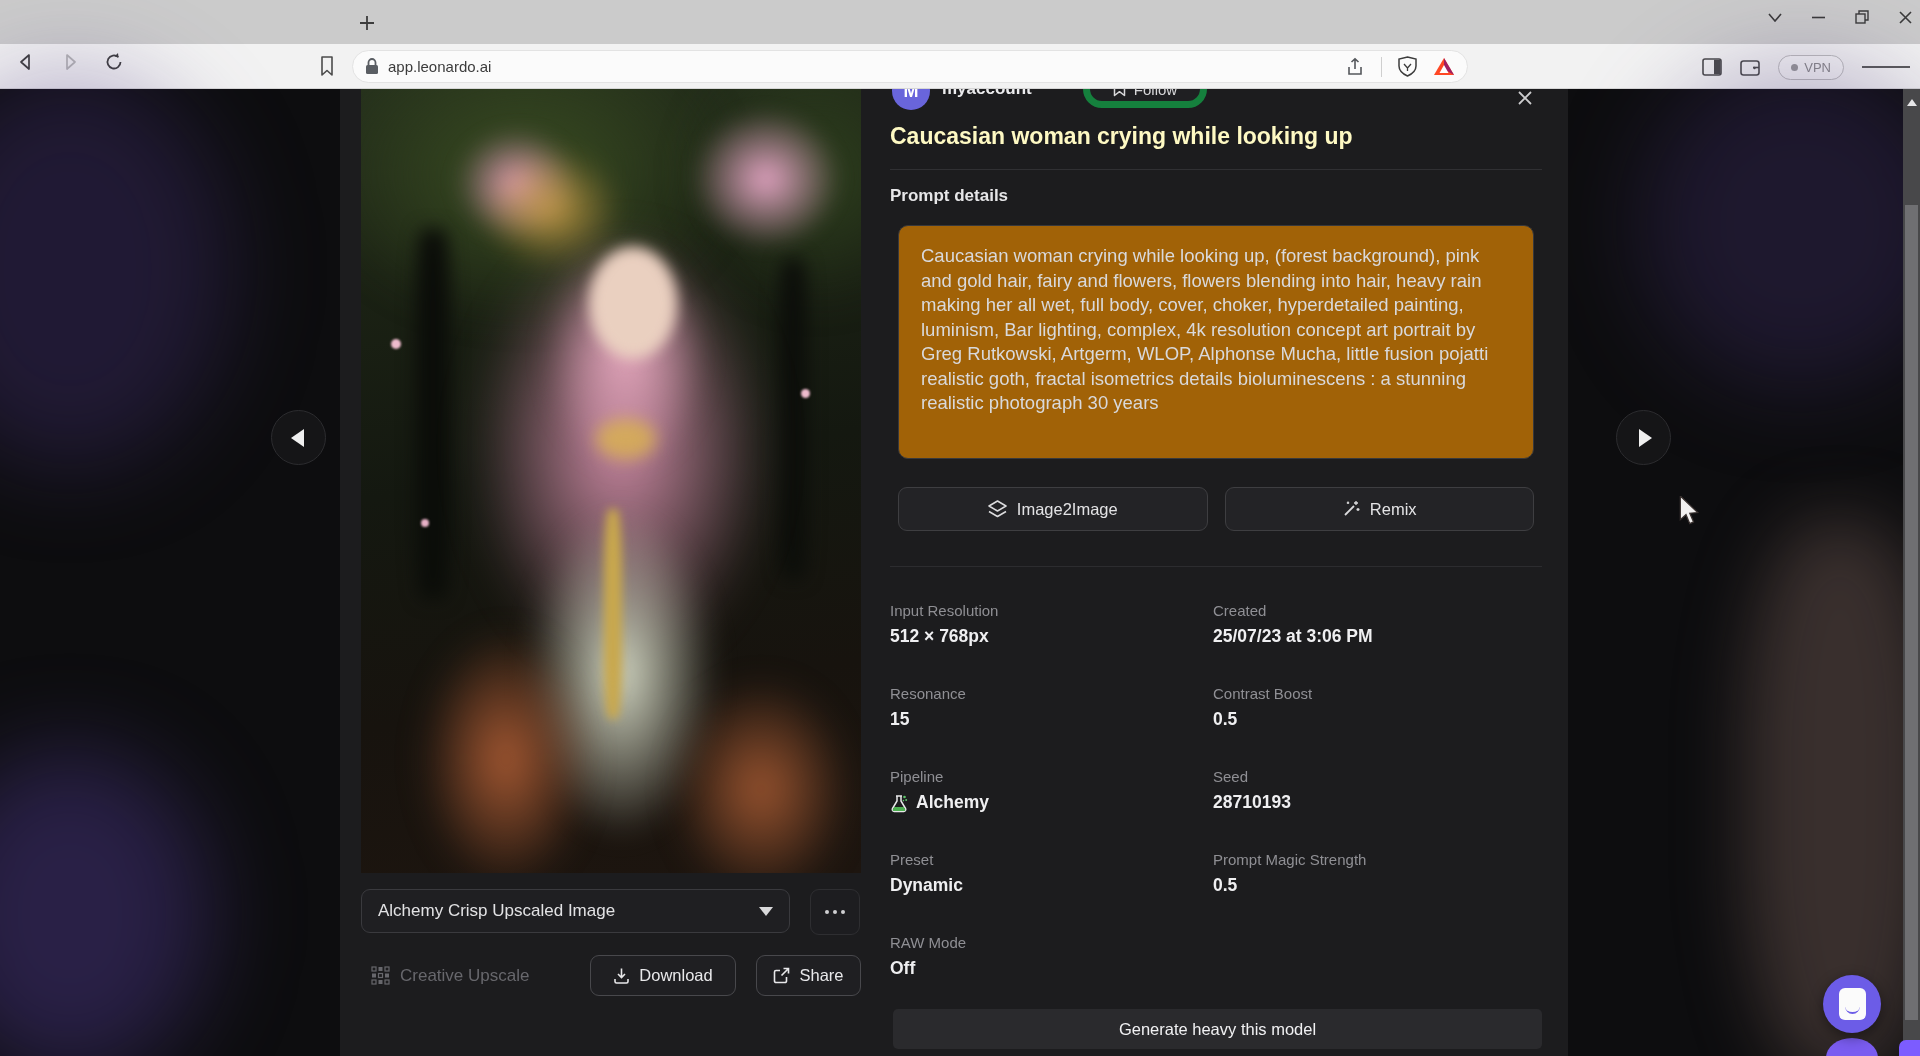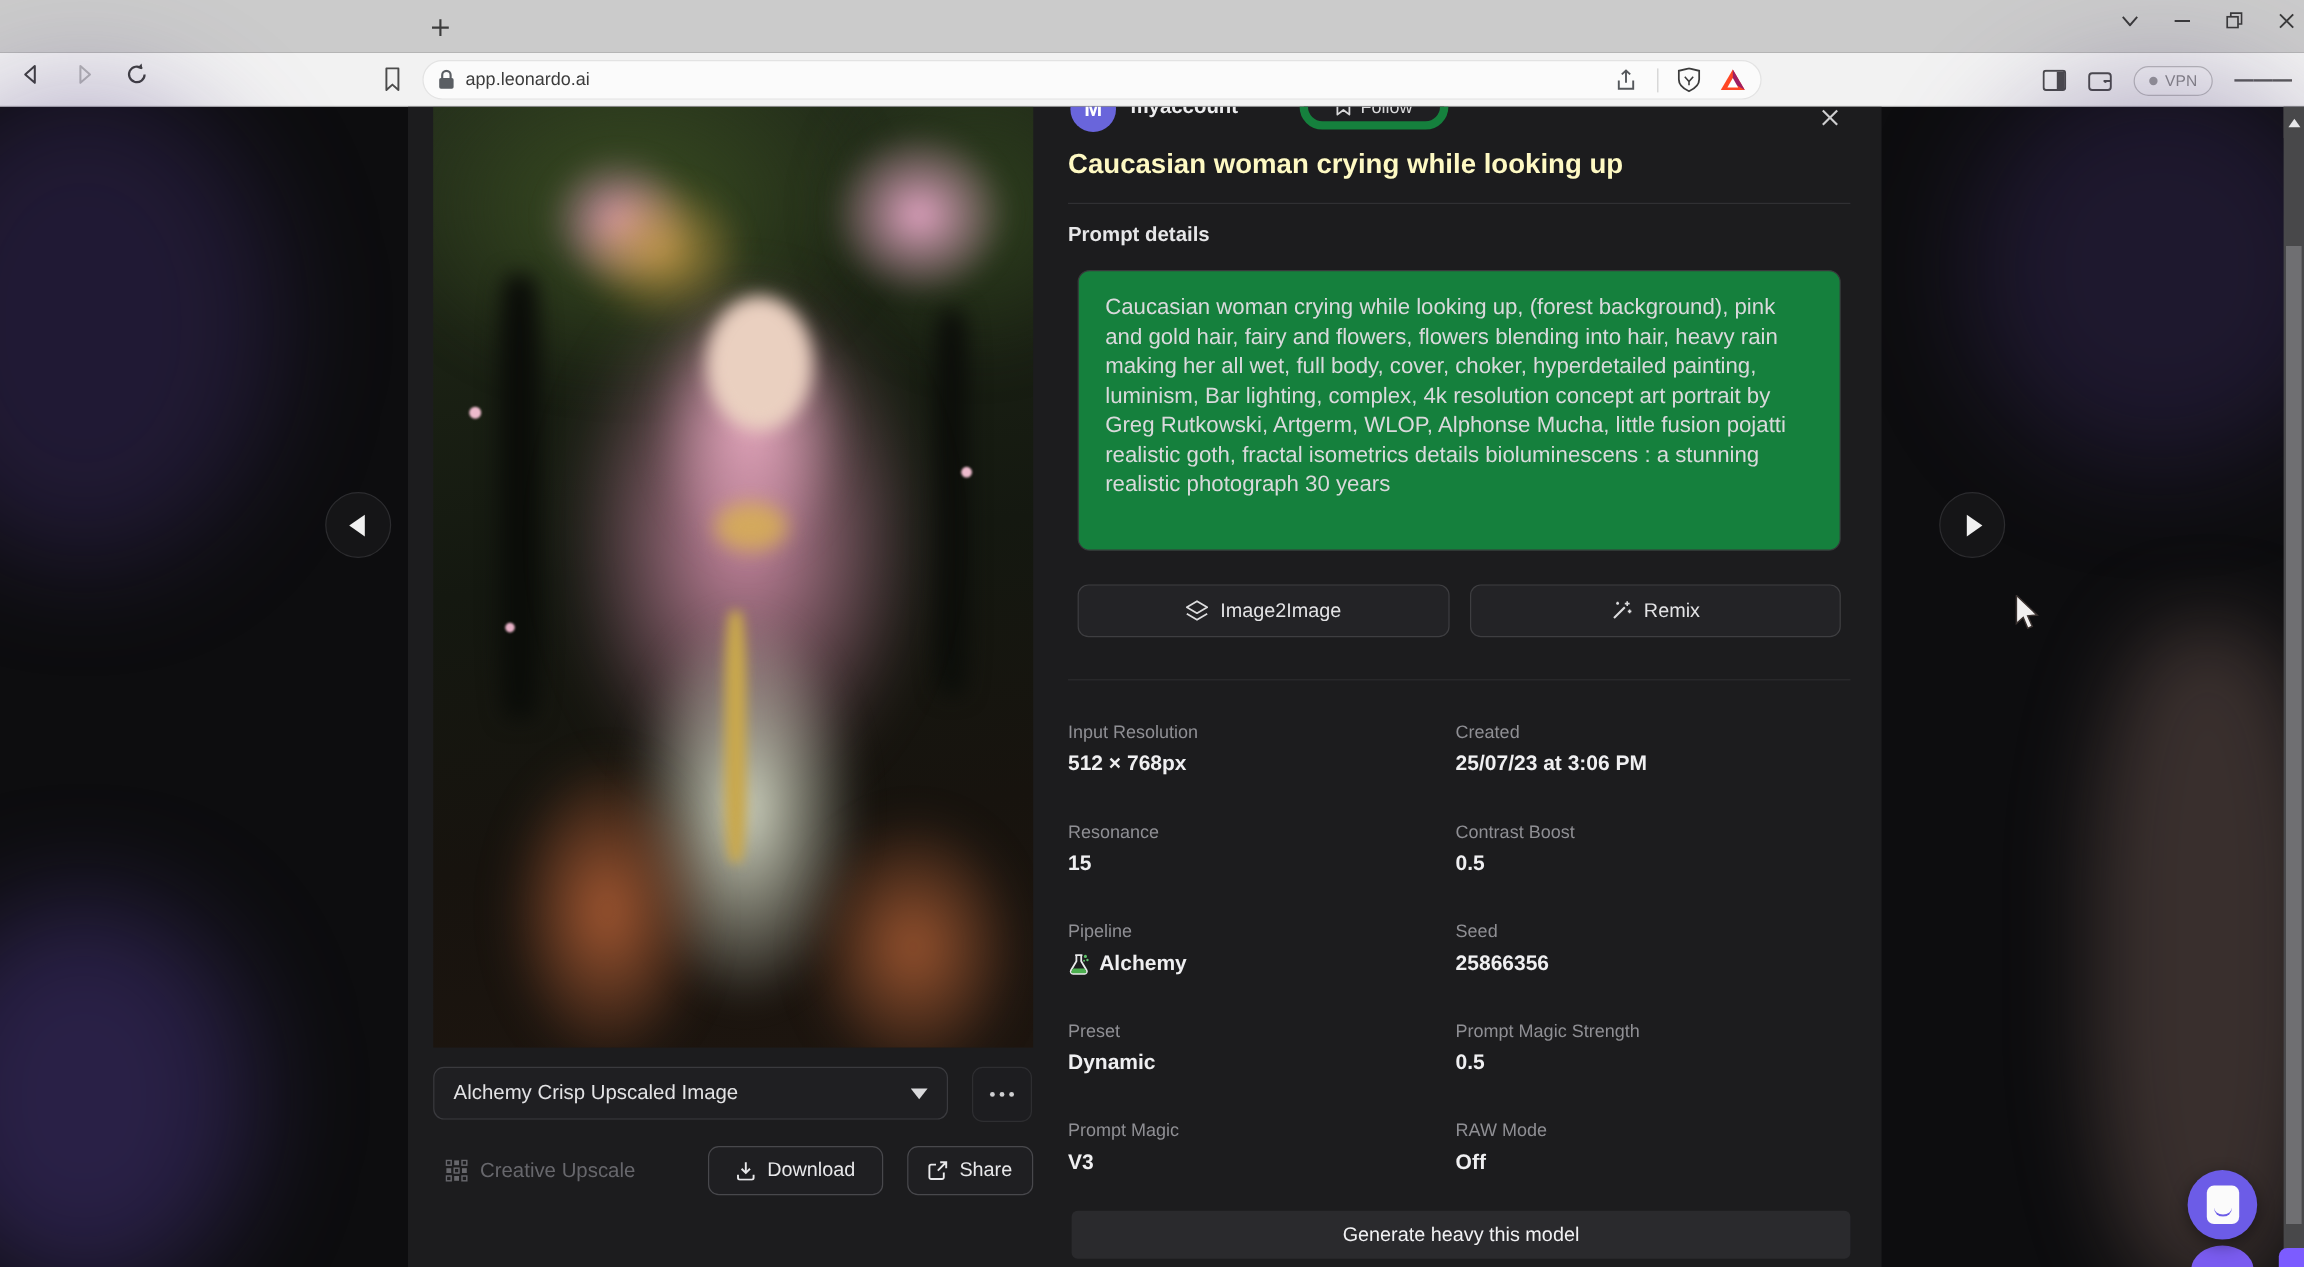--- a/index.html
+++ b/index.html
@@ -30,21 +30,21 @@
   .modal{position:absolute;left:340px;top:89px;width:1228px;height:967px;background:#1c1c1e;overflow:hidden;}
   .artwork{position:absolute;left:21px;top:0;width:500px;height:784px;overflow:hidden;background:linear-gradient(172deg,#25301c 0%,#1b2214 22%,#141810 48%,#17130e 75%,#1d150f 100%);}
   .blob{position:absolute;border-radius:50%;}
   .avatar{position:absolute;left:552px;top:-17px;width:38px;height:38px;border-radius:50%;background:#6965db;color:#fff;font-weight:bold;font-size:18px;display:flex;align-items:center;justify-content:center;}
   .author{position:absolute;left:602px;top:-10px;font-size:17px;font-weight:bold;color:#ececee;}
   .follow{position:absolute;left:743px;top:-19px;width:124px;height:38px;border:7px solid #15803d;border-radius:19px;background:#1f1f22;color:#d8d8da;font-size:15px;display:flex;align-items:center;justify-content:center;gap:8px;box-sizing:border-box;}
   .modal-close{position:absolute;left:1172px;top:-4px;width:26px;height:26px;}
   .m-title{position:absolute;left:550px;top:34px;width:660px;font-size:23px;font-weight:bold;color:#fef9c3;}
   .div1{position:absolute;left:550px;top:80px;width:652px;height:1px;background:#303033;}
   .p-head{position:absolute;left:550px;top:97px;font-size:17px;font-weight:bold;color:#e6e6e8;}
-  .p-box{position:absolute;left:558px;top:136px;width:636px;height:234px;background:#15803d;border:1px solid #38383b;border-radius:10px;box-sizing:border-box;padding:18px 22px;}
+  .p-box{position:absolute;left:558px;top:136px;width:636px;height:234px;background:#a16207;border:1px solid #38383b;border-radius:10px;box-sizing:border-box;padding:18px 22px;}
   .p-text{font-size:18.5px;line-height:24.5px;color:#d9d9db;}
   .act-row{position:absolute;left:558px;top:398px;width:636px;display:flex;gap:17px;}
   .act-btn{flex:1;height:44px;background:#232326;border:1px solid #3e3e41;border-radius:9px;color:#e3e3e5;font-size:16.5px;display:flex;align-items:center;justify-content:center;gap:10px;}
   .div2{position:absolute;left:550px;top:477px;width:652px;height:1px;background:#2c2c2f;}
   .details{position:absolute;left:550px;top:505px;width:660px;display:grid;grid-template-columns:323px 330px;}
   .cell{height:83px;padding-top:8px;box-sizing:border-box;}
   .d-label{font-size:15px;color:#8f8f94;margin-bottom:7px;}
   .d-value{font-size:17.5px;font-weight:bold;color:#efeff1;display:flex;align-items:center;gap:8px;}
   .gen-btn{position:absolute;left:553px;top:920px;width:649px;height:40px;background:#2a2a2d;border:none;border-radius:5px;color:#f1f1f3;font-size:16.5px;display:flex;align-items:center;justify-content:center;}
   
@@ -291,33 +291,29 @@
               <path d="M4.2 14 h9.6 l1.4 2.5 a1 1 0 0 1 -0.9 1.5 H3.7 a1 1 0 0 1 -0.9 -1.5 Z" fill="#4CAF50" stroke="none"></path>
               <circle cx="14.5" cy="4" r="1.3" fill="#5ec46a"></circle>
               <circle cx="16.2" cy="7" r="1" fill="#5ec46a"></circle>
               <circle cx="13.4" cy="7.6" r="0.8" fill="#5ec46a"></circle>
             </svg>
           <span>Alchemy</span>
         </div>
       </div>
       <div class="cell">
         <div class="d-label">Seed</div>
-        <div class="d-value">25866356</div>
+        <div class="d-value">28710193</div>
       </div>
       <div class="cell">
         <div class="d-label">Preset</div>
         <div class="d-value">Dynamic</div>
       </div>
       <div class="cell">
         <div class="d-label">Prompt Magic Strength</div>
         <div class="d-value">0.5</div>
-      </div>
-      <div class="cell">
-        <div class="d-label">Prompt Magic</div>
-        <div class="d-value">V3</div>
       </div>
       <div class="cell">
         <div class="d-label">RAW Mode</div>
         <div class="d-value">Off</div>
       </div>
     </div>
 
     <button class="gen-btn">
       <span>Generate heavy this model</span>
     </button>

